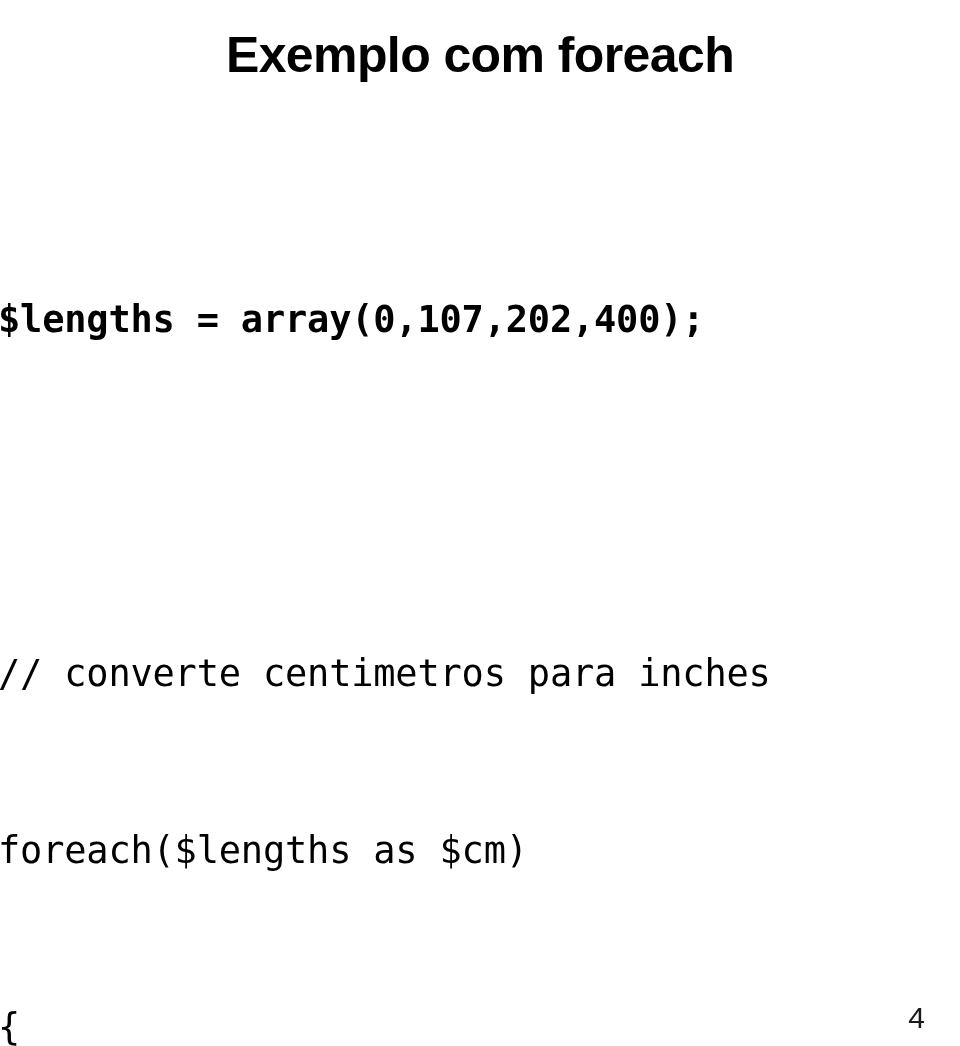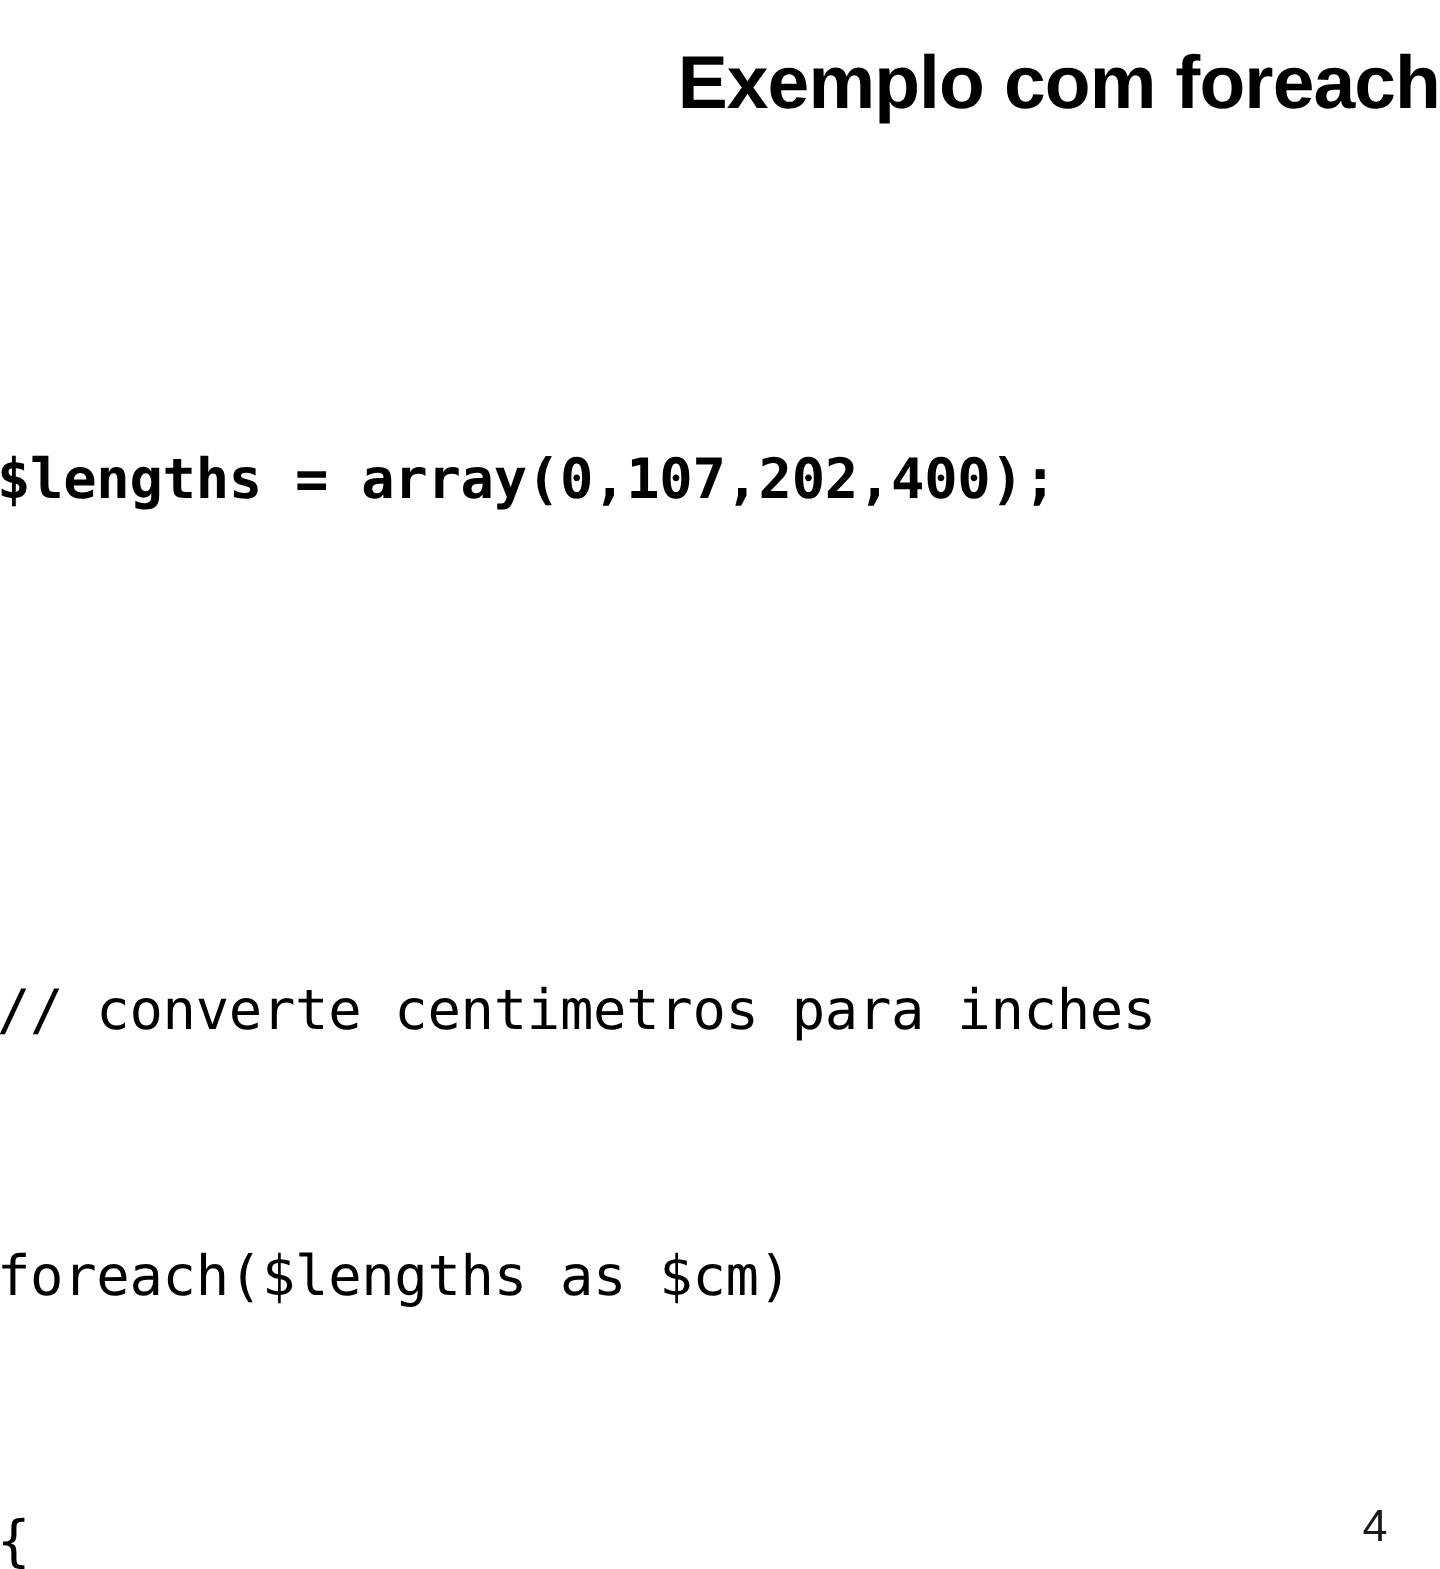--- a/index.html
+++ b/index.html
@@ -22,21 +22,21 @@
     background: #ffffff;
     overflow: hidden;
   }
 
   
   #slide-title {
     position: absolute;
     top: -10px;
     left: 0;
     width: 960px;
-    text-align: right;
+    text-align: center;
     font-family: "Liberation Sans", "DejaVu Sans", sans-serif;
     font-weight: bold;
     font-size: 50px;
     line-height: 62px;
     letter-spacing: -0.6px;
     color: #000000;
     white-space: pre;
   }
 
   

